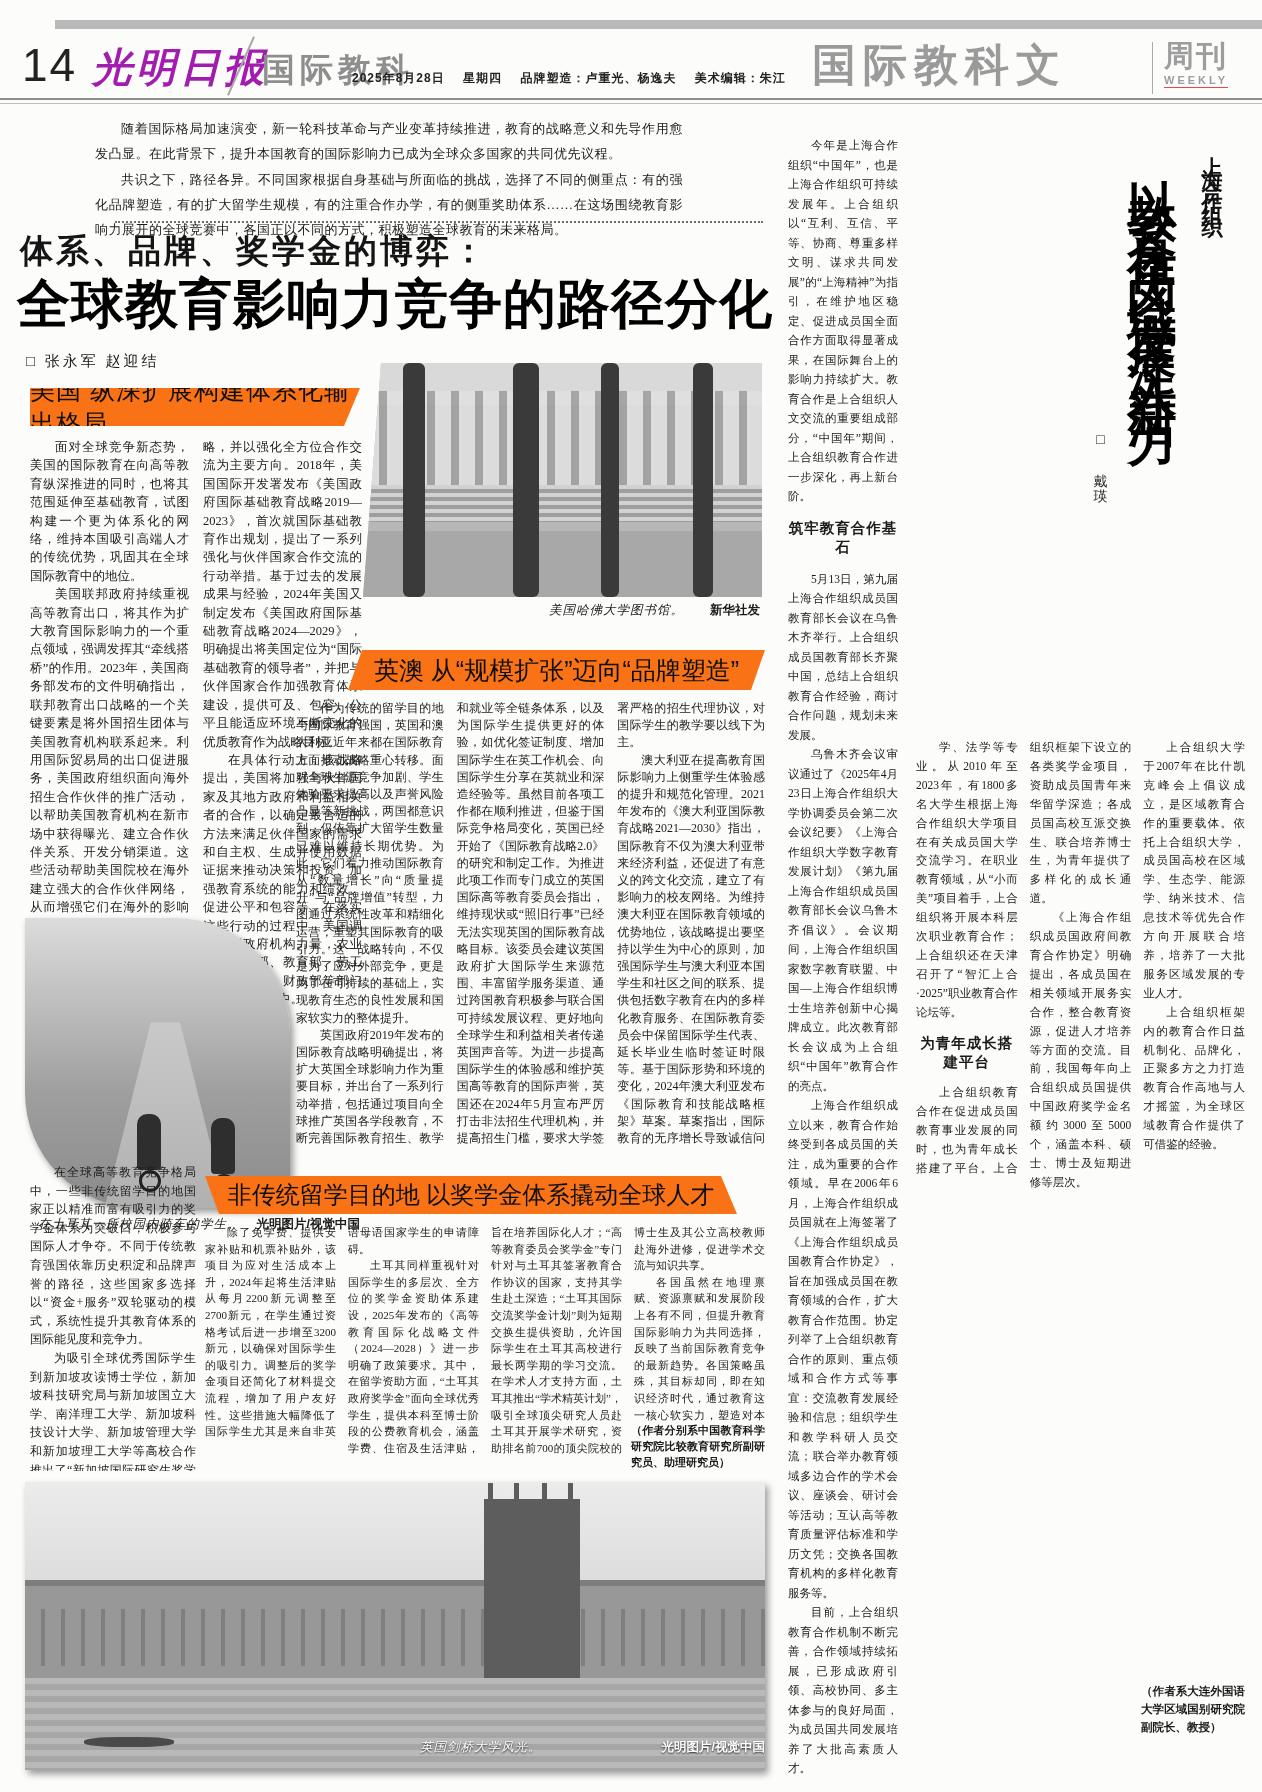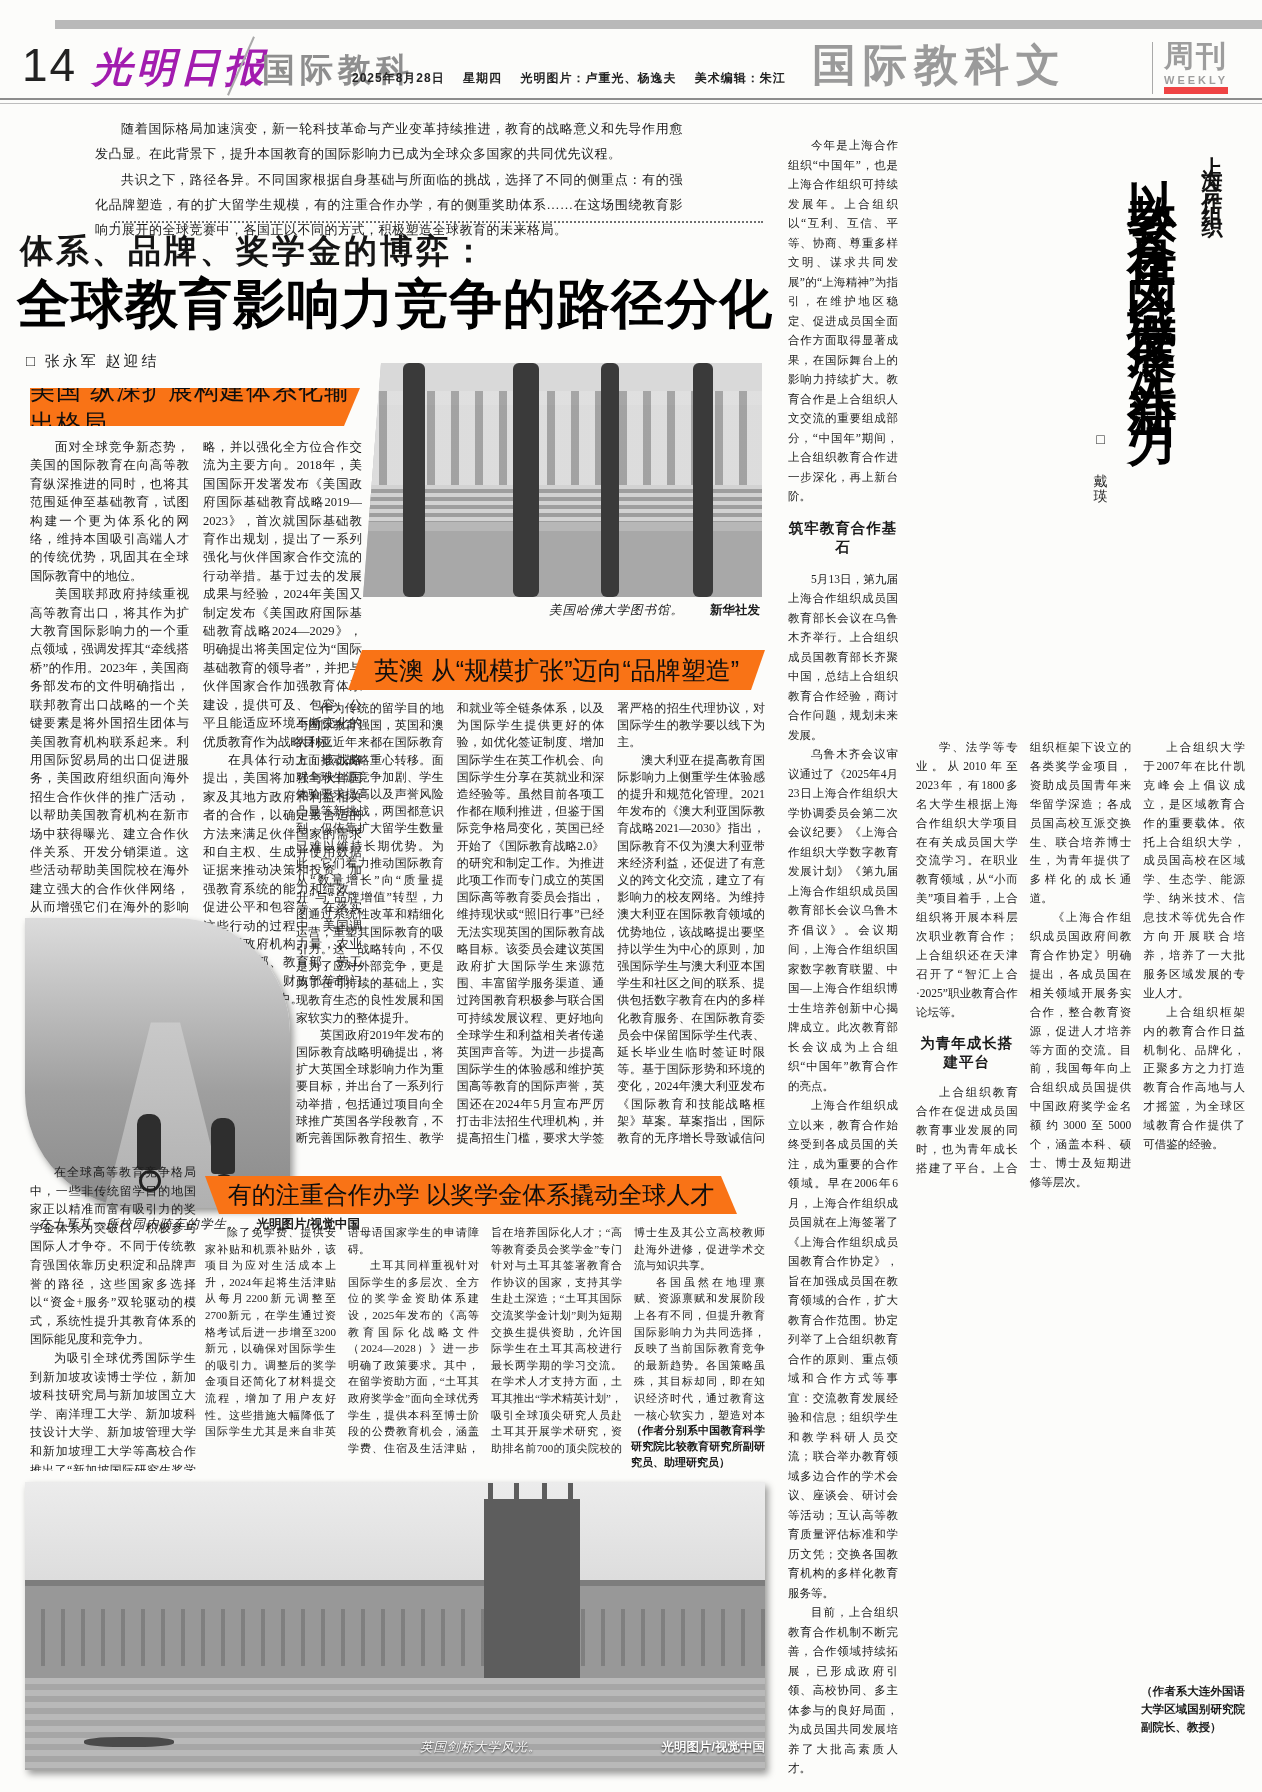--- a/index.html
+++ b/index.html
@@ -12,21 +12,21 @@
   .pagenum{left:22px;top:38px;font-size:46px;font-weight:400;letter-spacing:2px;color:#222;
            font-family:"Liberation Sans","DejaVu Sans",sans-serif;}
   .masthead{left:92px;top:40px;font-size:40px;font-weight:bold;font-style:italic;letter-spacing:4px;color:#a21caf;}
   .slash1{left:240px;top:34px;width:2px;height:64px;background:#a9a9a9;transform:rotate(24deg);}
   .sechead{left:262px;top:48px;font-size:33px;font-weight:bold;color:#8e8e8e;letter-spacing:5px;}
   .dateline{left:352px;top:70px;font-size:12px;font-weight:bold;color:#222;letter-spacing:1px;}
   .dateline span{margin-right:14px;}
   .weeklytitle{left:812px;top:36px;font-size:44px;font-weight:bold;color:#9a9a9a;letter-spacing:7px;}
   .vline{left:1152px;top:42px;width:1px;height:52px;background:#a9a9a9;}
   .weeklylabel{left:1164px;top:36px;font-size:30px;font-weight:bold;color:#9d9d9d;letter-spacing:2px;}
-  .weeklyen{left:1164px;top:74px;font-size:11px;font-weight:bold;color:#9d9d9d;letter-spacing:3px;border-bottom:7px solid #ef4444;padding-bottom:1px;}
+  .weeklyen{left:1164px;top:74px;font-size:11px;font-weight:bold;color:#9d9d9d;letter-spacing:3px;border-bottom:1px solid #ef4444;padding-bottom:1px;}
   .headrule{left:0;top:98px;width:1262px;height:0;border-top:2px solid #8c8c8c;}
   .headrule2{left:0;top:103px;width:1262px;height:0;border-top:1px solid #bdbdbd;}
   
   .intro{left:95px;top:116px;width:588px;font-size:13px;line-height:1.95;letter-spacing:.5px;text-align:justify;}
   .intro p{margin:0;text-indent:2em;}
   .dotted{left:115px;top:221px;width:648px;border-top:2px dotted #6f6f6f;}
   
   .kicker{left:20px;top:229px;font-size:33px;font-weight:bold;letter-spacing:3px;color:#151515;}
   .headline{left:17px;top:269px;font-size:53px;font-weight:900;letter-spacing:1px;color:#000;}
   .byline{left:26px;top:352px;font-size:15px;letter-spacing:3px;}
@@ -103,21 +103,21 @@
 <div id="page">
 
   <div class="abs topbar"></div>
   <div class="abs pagenum">14</div>
   <div class="abs masthead">光明日报</div>
   <div class="abs slash1"></div>
   <div class="abs sechead sans">国际教科</div>
   <div class="abs dateline sans">
     <span>2025年8月28日</span>
     <span>星期四</span>
-    <span>光明图片：卢重光、杨逸夫</span>
+    <span>品牌塑造：卢重光、杨逸夫</span>
     <span>美术编辑：朱江</span>
   </div>
   <div class="abs weeklytitle sans">国际教科文</div>
   <div class="abs vline"></div>
   <div class="abs weeklylabel sans">周刊</div>
   <div class="abs weeklyen sans">WEEKLY</div>
   <div class="abs headrule"></div>
   <div class="abs headrule2"></div>
 
   <div class="abs intro">
@@ -168,21 +168,21 @@
   </div>
   <div class="abs capBike">
     <span class="caption">在土耳其一所校园内骑车的学生。</span>
     <span class="credit">光明图片/视觉中国</span>
   </div>
 
   <div class="abs c3intro">
     <p>在全球高等教育竞争格局中，一些非传统留学目的地国家正以精准而富有吸引力的奖学金体系为突破口，积极参与国际人才争夺。不同于传统教育强国依靠历史积淀和品牌声誉的路径，这些国家多选择以“资金+服务”双轮驱动的模式，系统性提升其教育体系的国际能见度和竞争力。</p>
     <p>为吸引全球优秀国际学生到新加坡攻读博士学位，新加坡科技研究局与新加坡国立大学、南洋理工大学、新加坡科技设计大学、新加坡管理大学和新加坡理工大学等高校合作推出了“新加坡国际研究生奖学金”。</p>
   </div>
-  <div class="abs bar bar3 sans">有的注重合作办学 以奖学金体系撬动全球人才</div>
+  <div class="abs bar bar3 sans">非传统留学目的地 以奖学金体系撬动全球人才</div>
   <div class="abs cols c3" style="position:absolute;">
     <p>除了免学费、提供安家补贴和机票补贴外，该项目为应对生活成本上升，2024年起将生活津贴从每月2200新元调整至2700新元，在学生通过资格考试后进一步增至3200新元，以确保对国际学生的吸引力。调整后的奖学金项目还简化了材料提交流程，增加了用户友好性。这些措施大幅降低了国际学生尤其是来自非英语母语国家学生的申请障碍。</p>
     <p>土耳其同样重视针对国际学生的多层次、全方位的奖学金资助体系建设，2025年发布的《高等教育国际化战略文件（2024—2028）》进一步明确了政策要求。其中，在留学资助方面，“土耳其政府奖学金”面向全球优秀学生，提供本科至博士阶段的公费教育机会，涵盖学费、住宿及生活津贴，旨在培养国际化人才；“高等教育委员会奖学金”专门针对与土耳其签署教育合作协议的国家，支持其学生赴土深造；“土耳其国际交流奖学金计划”则为短期交换生提供资助，允许国际学生在土耳其高校进行最长两学期的学习交流。在学术人才支持方面，土耳其推出“学术精英计划”，吸引全球顶尖研究人员赴土耳其开展学术研究，资助排名前700的顶尖院校的博士生及其公立高校教师赴海外进修，促进学术交流与知识共享。</p>
     <p>各国虽然在地理禀赋、资源禀赋和发展阶段上各有不同，但提升教育国际影响力为共同选择，反映了当前国际教育竞争的最新趋势。各国策略虽殊，其目标却同，即在知识经济时代，通过教育这一核心软实力，塑造对本国有利的人才格局、技术标准和价值认同。对于任何一个志在未来的国家而言，提升教育影响力不是一道选择题，而是一道必答题。</p>
     <div class="s3note">（作者分别系中国教育科学研究院比较教育研究所副研究员、助理研究员）</div>
   </div>
 
   <div class="abs photo cam">
     <div class="cam-sky"></div>
     <div class="cam-bldg"></div>

